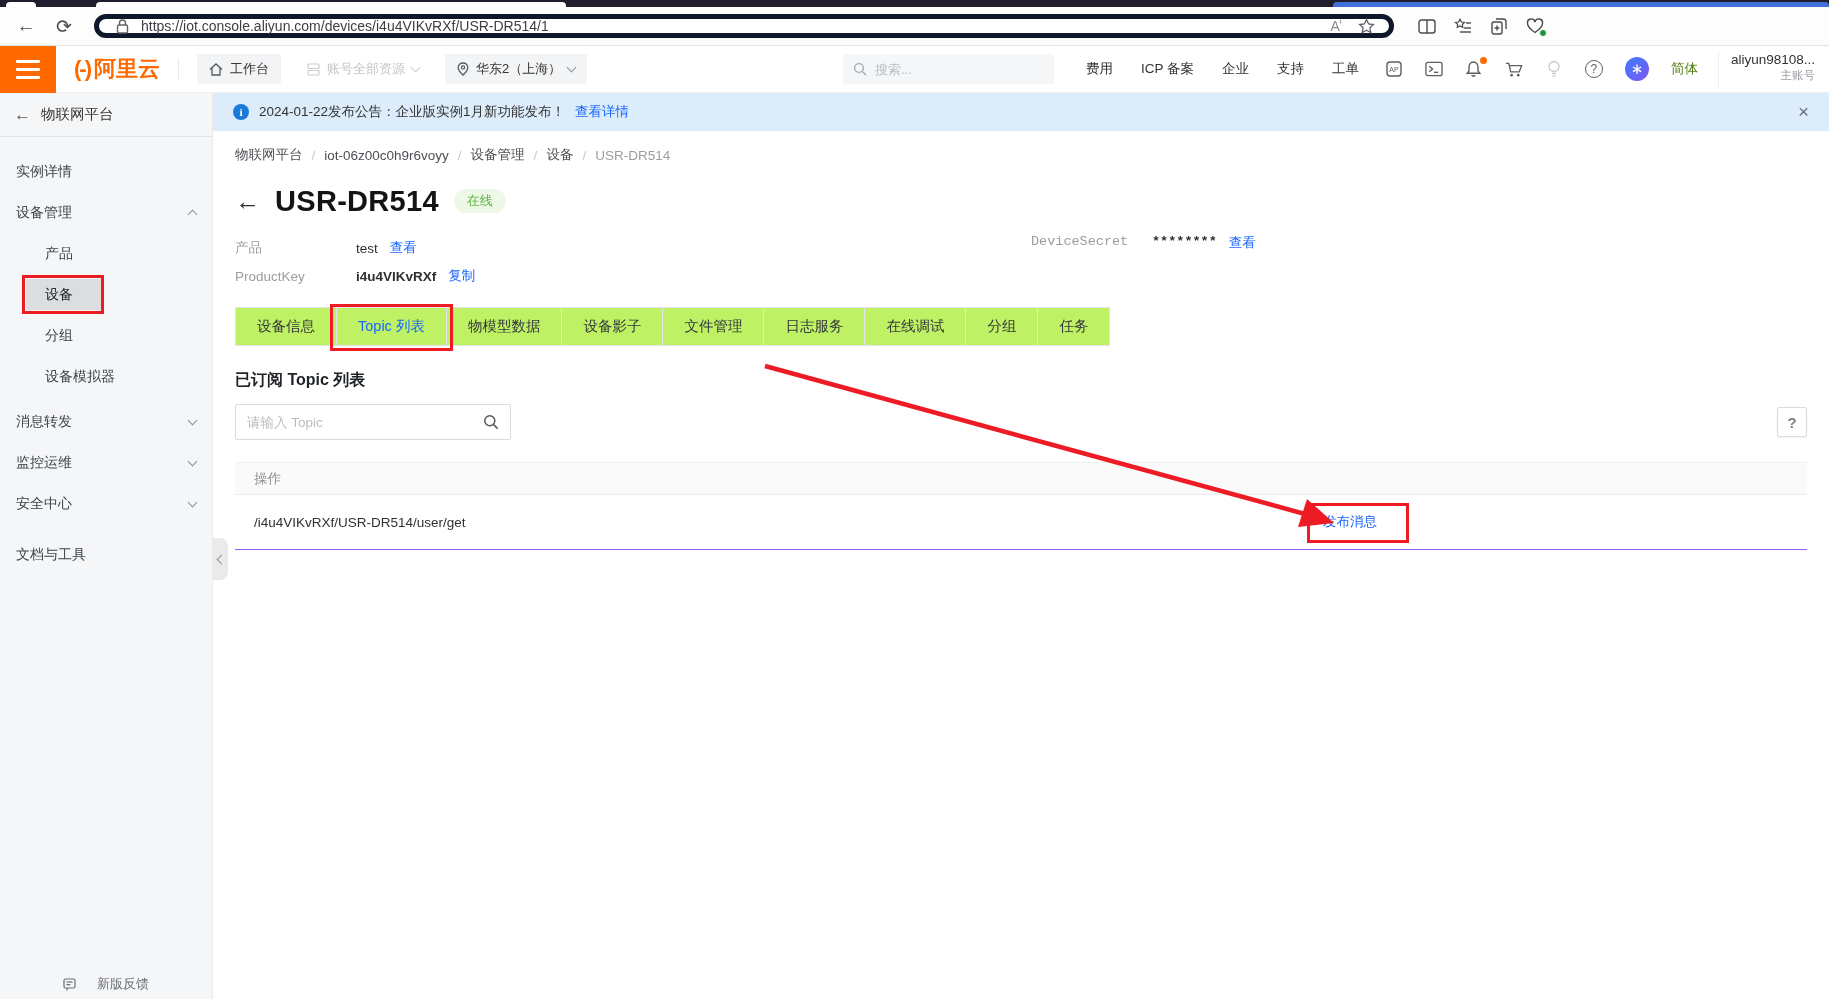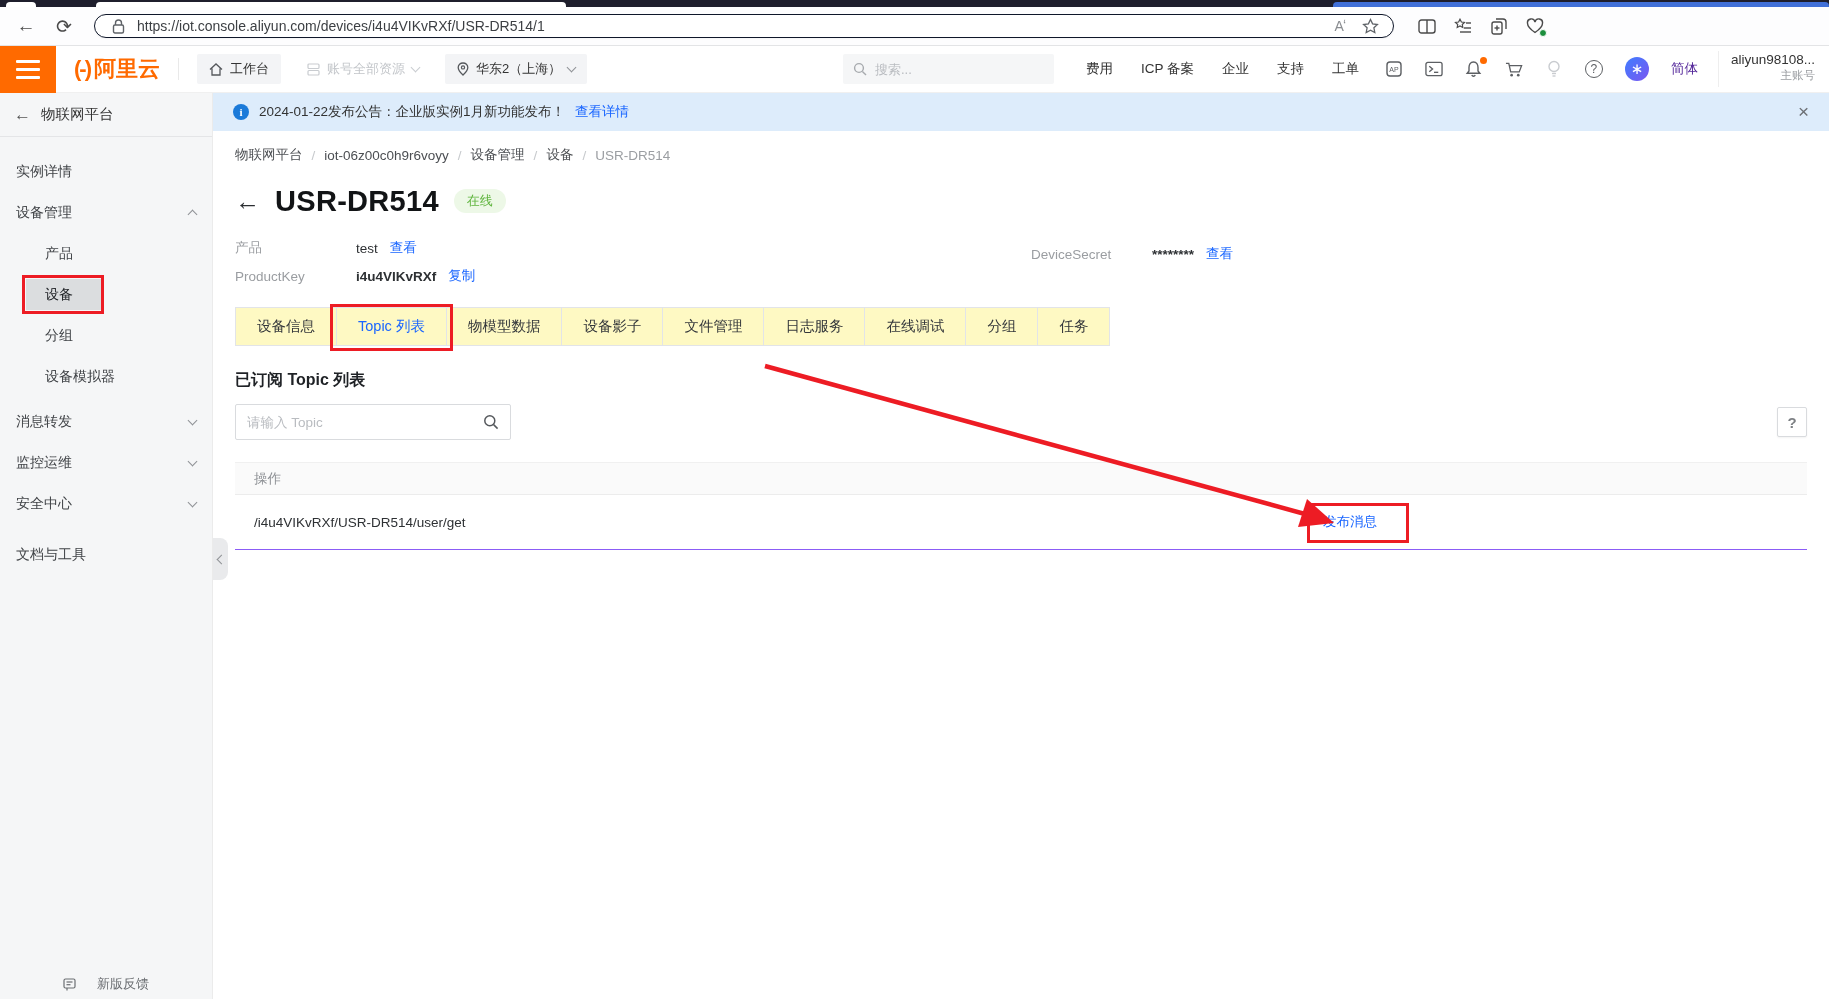--- a/index.html
+++ b/index.html
@@ -9,21 +9,21 @@
   
   .tabstrip { position:relative; height:7px; background:#1e1e2c; }
   .notch { position:absolute; top:2px; height:5px; background:#fff; border-radius:4px 4px 0 0; }
   .notch.n1 { left:6px; width:30px; }
   .notch.n2 { left:96px; width:470px; }
   .notch.blue { left:1333px; width:496px; background:#4170d8; }
   .browser-bar { display:flex; align-items:center; height:39px; padding:0 10px; gap:6px;
                  background:#fdfdfe; border-bottom:1px solid #e3e4e6; }
   .nav-btn { width:32px; height:32px; display:flex; align-items:center; justify-content:center;
              color:#4a4a4a; font-size:19px; border-radius:4px; }
-  .url-pill { width:1300px; height:24px; margin-left:8px; background:#fff; border:1px solid #0f172a;
+  .url-pill { width:1300px; height:24px; margin-left:8px; background:#fff; border:5px solid #0f172a;
               border-radius:15px; display:flex; align-items:center; padding:0 14px; gap:10px;
               box-shadow:0 1px 2px rgba(0,0,0,0.04); }
   .url-text { font-size:14px; color:#3c3f43; white-space:nowrap; overflow:hidden; }
   .pill-right { margin-left:auto; display:flex; align-items:center; gap:16px; color:#5f6368; }
   .readaloud { font-size:14px; color:#8a8d91; letter-spacing:-1px; }
   .chrome-icons { display:flex; align-items:center; gap:18px; margin-left:18px; color:#4a4a4a; }
   .gicon { width:18px; height:18px; display:inline-flex; align-items:center; justify-content:center; position:relative; }
   .gicon svg { display:block; }
   .essential-dot { position:absolute; right:-3px; bottom:-2px; width:8px; height:8px;
                    background:#1d8f3e; border-radius:50%; border:1.5px solid #fff; }
@@ -44,21 +44,21 @@
   .region { margin-left:26px; }
   .top-search { margin-left:auto; width:211px; height:30px; background:#f5f6f7; border-radius:2px;
                 display:flex; align-items:center; gap:8px; padding:0 10px; }
   .top-search input { border:none; outline:none; background:transparent; width:150px; font-size:13px; color:#333; }
   .top-search input::placeholder { color:#b9bcc0; }
   .nav-links { display:flex; align-items:center; gap:28px; margin-left:32px; font-size:13.5px; color:#333; }
   .nav-icons { display:flex; align-items:center; gap:22px; margin-left:26px; color:#5c5f63; }
   .badge-dot { position:absolute; top:-3px; right:-4px; width:7px; height:7px; background:#ff6a00; border-radius:50%; }
   .avatar { width:24px; height:24px; border-radius:50%; background:linear-gradient(135deg,#3f7dff,#7b57f0);
             color:#fff; display:flex; align-items:center; justify-content:center; font-size:15px; }
-  .lang { margin-left:22px; font-size:13.5px; color:#4c1d95; }
+  .lang { margin-left:22px; font-size:13.5px; color:#4d7c0f; }
   .account { margin-left:20px; padding-left:12px; border-left:1px solid #eee; height:36px;
              display:flex; flex-direction:column; justify-content:flex-start; padding-right:14px; }
   .account-name { font-size:13.5px; color:#333; line-height:17px; }
   .account-type { font-size:11.5px; color:#9a9da1; line-height:14px; align-self:flex-end; }
 
   
   .banner { position:absolute; left:213px; top:93px; right:0; height:38px; background:#ddecfb;
             display:flex; align-items:center; padding:0 20px; gap:10px; font-size:13.5px; color:#333; }
   .info-icon { width:16px; height:16px; border-radius:50%; background:#1a7ad9; color:#fff;
                font-size:11px; font-weight:700; display:flex; align-items:center; justify-content:center;
@@ -99,23 +99,23 @@
   .title-row { margin-top:17px; display:flex; align-items:center; gap:15px; height:40px; }
   .back-arrow { font-size:25px; color:#2b2e32; cursor:pointer; }
   .page-title { font-size:29px; font-weight:700; color:#121416; letter-spacing:0.3px; }
   .status-badge { background:#edf8e7; color:#60b53f; font-size:13px; padding:3px 13px; border-radius:13px; }
   .info-grid { position:relative; margin-top:13px; font-size:13.5px; }
   .info-row { display:flex; align-items:center; height:28px; }
   .info-label { width:121px; color:#9a9da1; }
   .info-value { color:#2e3134; font-weight:700; }
   .info-value.plain { font-weight:400; }
   .info-link { margin-left:12px; font-size:13.5px; }
-  .secret-row { position:absolute; left:796px; top:6px; display:flex; align-items:center; height:28px; }
-
-  .tabs { margin-top:17px; display:flex; width:max-content; border:1px solid #e2e4e8; background:#fef9c3; }
+  .secret-row { position:absolute; left:796px; top:0; display:flex; align-items:flex-start; height:28px;font-family:Liberation Mono, monospace; }
+
+  .tabs { margin-top:17px; display:flex; width:max-content; border:1px solid #e2e4e8; background:#bef264; }
   .tab { position:relative; padding:0 21px; height:37px; line-height:36px; font-size:14.5px; color:#34373b;
          border-right:1px solid #e2e4e8; cursor:pointer; white-space:nowrap; }
   .tab:last-child { border-right:none; }
   .tab.active { color:#1a66ff; }
 
   .section-heading { margin-top:24px; font-size:16px; font-weight:700; color:#1f2226; }
   .search-row { margin-top:13px; display:flex; align-items:center; }
   .topic-search { width:276px; height:36px; border:1px solid #d9dbde; border-radius:2px;
                   display:flex; align-items:center; padding:0 11px; }
   .topic-search input { flex:1; border:none; outline:none; font-size:13.5px; color:#333; background:transparent; }

